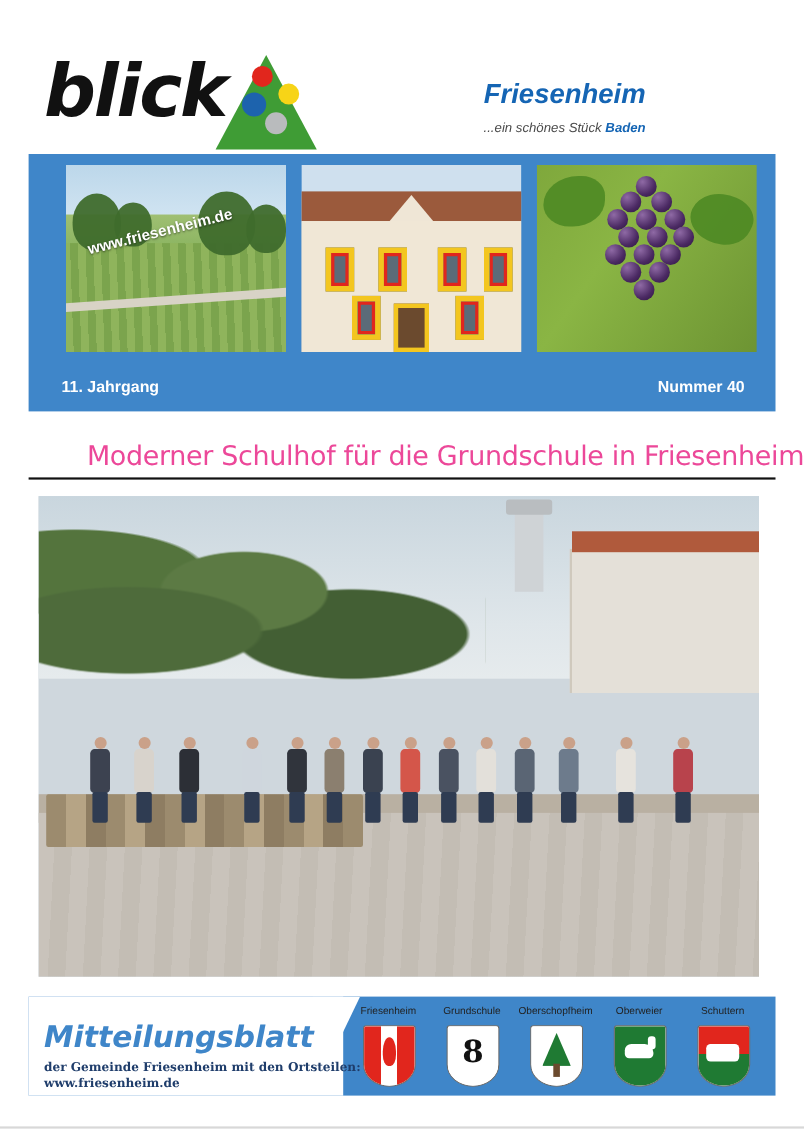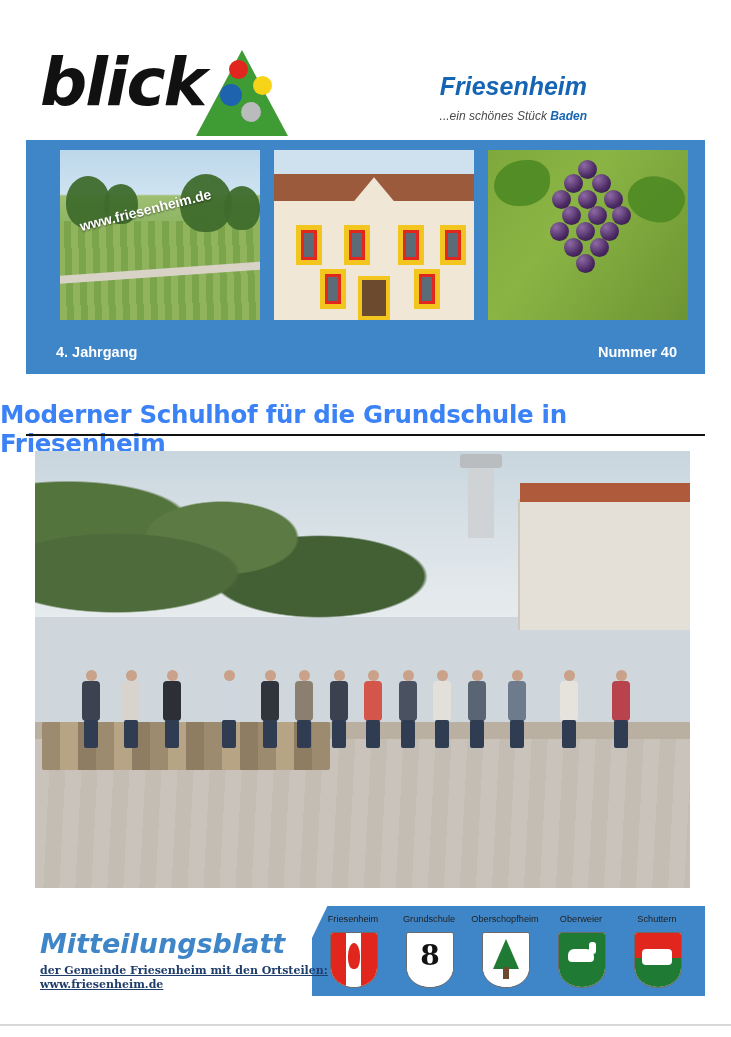--- a/index.html
+++ b/index.html
@@ -57,21 +57,21 @@
       background:radial-gradient(circle at 32% 28%,#8f6aa5 0%,#4b2a63 60%,#2c1540 100%);}
   .ph3 .leaf{position:absolute;width:56px;height:46px;background:#4e8a24;border-radius:60% 40% 55% 45%;opacity:.9;}
 
   
   .infobar{position:absolute;left:26px;top:330px;width:679px;height:44px;background:#3f86c9;color:#fff;font-weight:bold;font-size:14.5px;}
   .infobar .jahr{position:absolute;left:30px;top:14px;}
   .infobar .datum{position:absolute;left:0;right:0;top:13px;text-align:center;font-size:15px;}
   .infobar .nummer{position:absolute;right:28px;top:14px;}
 
   
-  .headline{position:absolute;left:0;right:0;top:400px;text-align:left;font-size:24.5px;font-weight:bold;color:#3b82f6;font-family:"DejaVu Sans",sans-serif;letter-spacing:-.3px;}
+  .headline{position:absolute;left:0;right:0;top:400px;text-align:right;font-size:24.5px;font-weight:normal;color:#ec4899;font-family:"DejaVu Sans",sans-serif;letter-spacing:-.3px;}
   .rule{position:absolute;left:26px;top:434px;width:679px;height:2px;background:#111;}
 
   
   .mainphoto{position:absolute;left:35px;top:451px;width:655px;height:437px;overflow:hidden;background:#cfd7dd;}
   .mp-sky{position:absolute;left:0;top:0;width:100%;height:38%;background:linear-gradient(#c9d6de 0%,#dfe6ea 70%,#e6ebed 100%);}
   .mp-trees{position:absolute;left:0;top:4%;width:62%;height:40%;
       background:radial-gradient(ellipse at 20% 60%,#4e6b3b 0 26%,transparent 27%),
                  radial-gradient(ellipse at 46% 40%,#5c7a44 0 24%,transparent 25%),
                  radial-gradient(ellipse at 70% 62%,#435f34 0 26%,transparent 27%),
                  radial-gradient(ellipse at 8% 30%,#54743d 0 22%,transparent 23%);}
@@ -89,21 +89,21 @@
   .mp-row .person{position:absolute;bottom:0;width:20px;height:78px;}
   .mp-row .person .head{position:absolute;left:5px;top:0;width:11px;height:11px;border-radius:50%;background:#caa189;}
   .mp-row .person .body{position:absolute;left:1px;top:11px;width:18px;height:40px;border-radius:4px;}
   .mp-row .person .legs{position:absolute;left:3px;top:50px;width:14px;height:28px;background:#2f3c52;border-radius:2px;}
 
   
   .footer{position:absolute;left:26px;top:906px;width:679px;height:90px;background:#3f86c9;}
   .footer .white-left{position:absolute;left:0;top:0;width:286px;height:90px;background:#fff;}
   .footer .diag{position:absolute;left:258px;top:0;width:70px;height:90px;background:#fff;clip-path:polygon(0 0,62% 0,0 100%);}
   .mblatt{position:absolute;left:14px;top:22px;font-size:27px;font-weight:bold;font-style:italic;color:#3f86c9;font-family:"DejaVu Sans",sans-serif;}
-  .mbsub{position:absolute;left:14px;top:58px;font-size:11px;font-weight:bold;color:#1f3d6b;font-family:"DejaVu Serif",serif;line-height:1.25;text-decoration:underline;}
+  .mbsub{position:absolute;left:14px;top:58px;font-size:11px;font-weight:bold;color:#1f3d6b;font-family:"DejaVu Serif",serif;line-height:1.25;}
 
   .crests{position:absolute;left:296px;top:8px;width:380px;height:78px;}
   .crest{position:absolute;top:18px;width:46px;height:54px;background:#fff;border:1.6px solid #6b6b6b;
       border-radius:3px 3px 50% 50%/3px 3px 36% 36%;overflow:hidden;}
   .crest .cl{position:absolute;left:0;top:0;width:100%;height:100%;}
   .crest-label{position:absolute;top:0;width:76px;text-align:center;font-size:9.2px;color:#222;}
 
   .c1{left:8px}  .l1{left:-7px}
   .c2{left:84px} .l2{left:69px}
   .c3{left:160px}.l3{left:145px}
@@ -182,21 +182,21 @@
             <div class="grape" style="left:60px;top:62px"></div>
           <div class="grape" style="left:24px;top:78px"></div>
             <div class="grape" style="left:50px;top:78px"></div>
           <div class="grape" style="left:36px;top:94px"></div>
         </div>
       </div>
     </div>
   </div>
 
   <div class="infobar">
-    <div class="jahr">4. Jahrgang</div>
+    <div class="jahr">11. Jahrgang</div>
     <div class="nummer">Nummer 40</div>
   </div>
 
   <div class="headline">Moderner Schulhof für die Grundschule in Friesenheim</div>
   <div class="rule"></div>
 
   <div class="mainphoto">
     <div class="mp-sky"></div>
     <div class="mp-trees"></div>
     <div class="mp-bld"></div>

